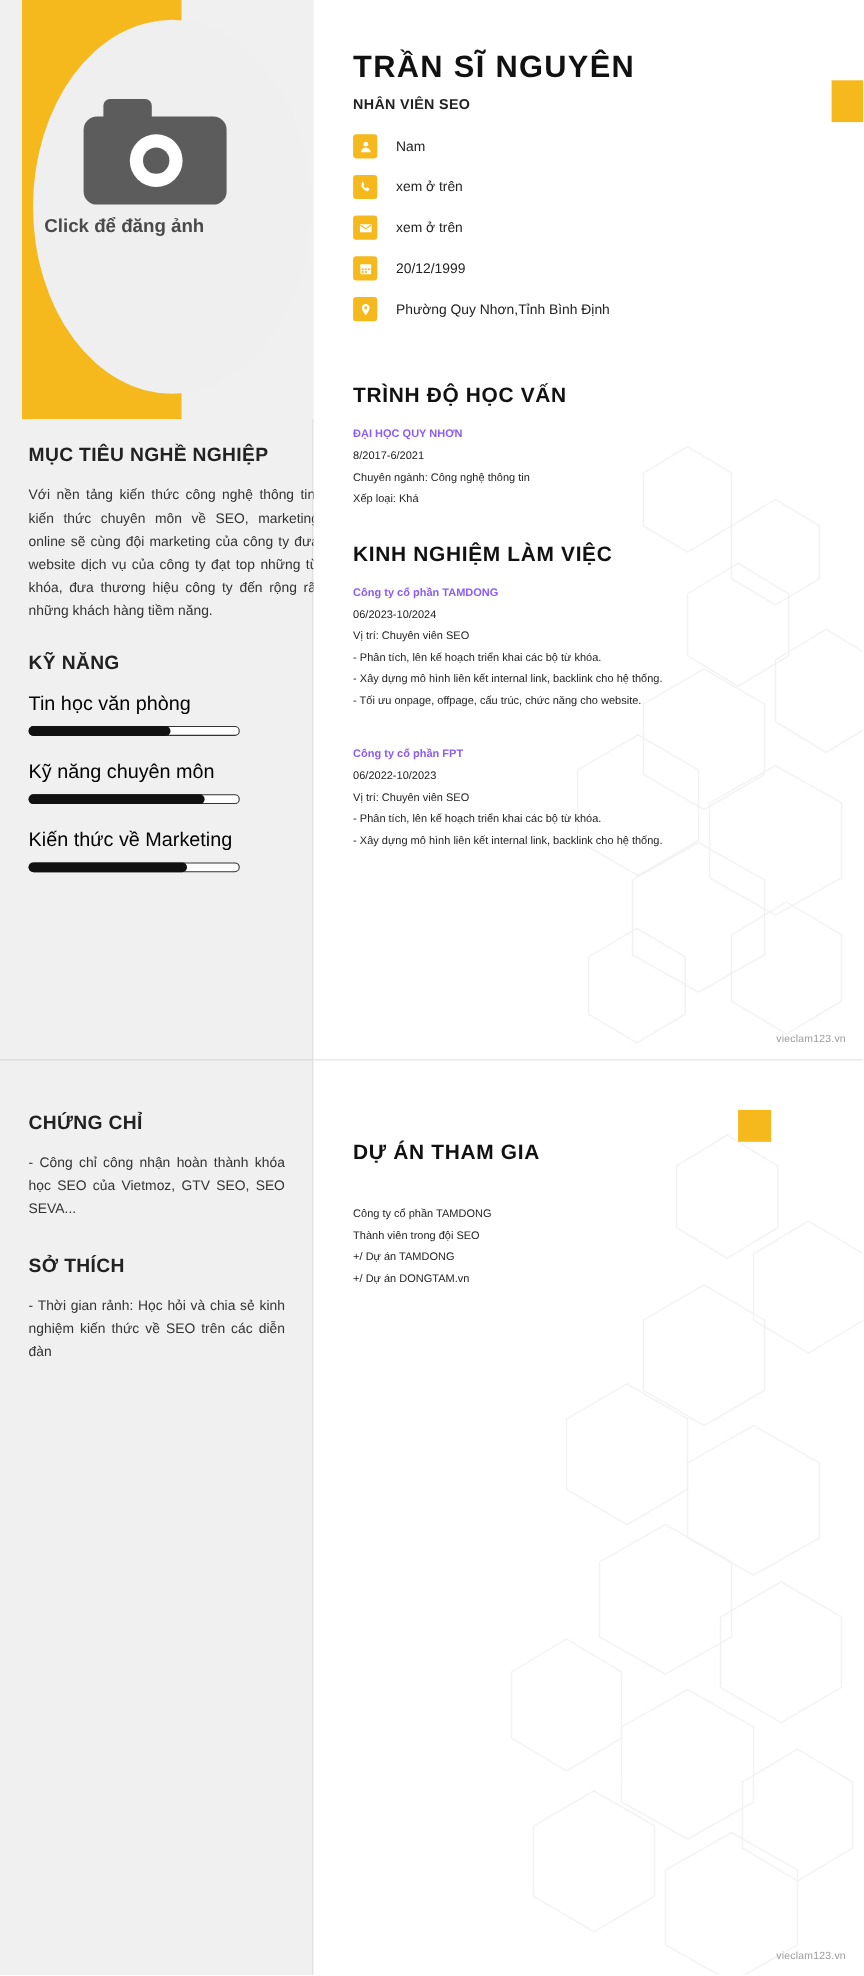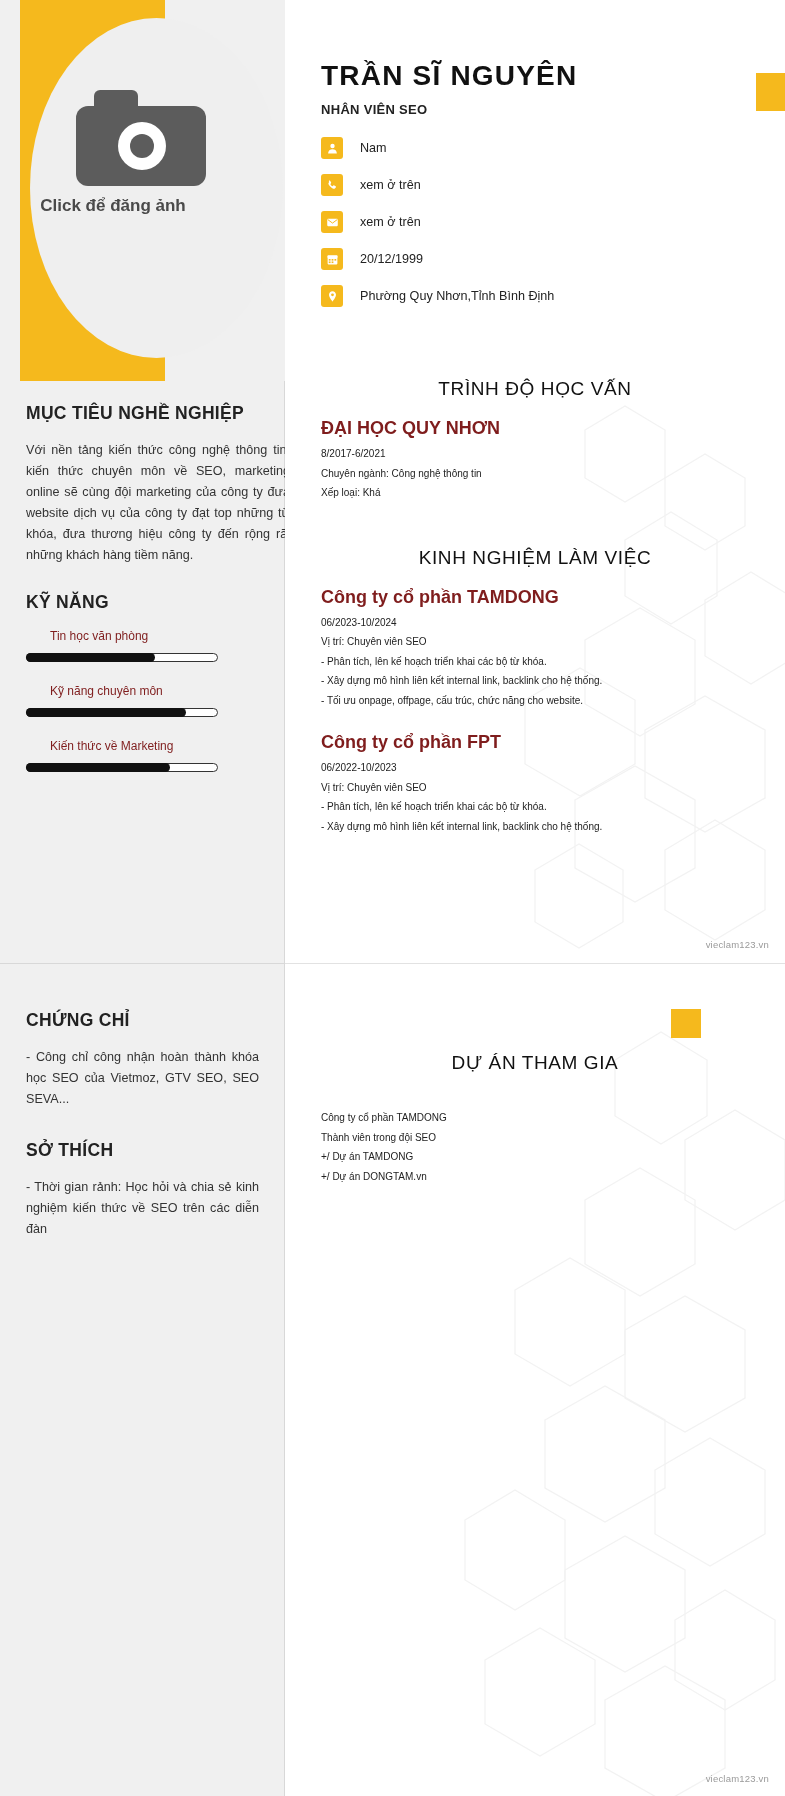--- a/index.html
+++ b/index.html
@@ -103,24 +103,23 @@
   }
   .para {
     font-size: 12.6px;
     line-height: 21px;
     color: #333;
     text-align: justify;
     margin: 0;
   }
   .skills { margin-top: 26px; }
   .skill-label {
-    font-size: 12px;
-    color: #7f1d1d;
+    font-size: 18px;
+    color: #000000;
     margin-bottom: 10px;
-    margin-left: 24px;
   }
   .bar-track {
     position: relative;
     width: 192px; height: 9px;
     border: 1px solid #333;
     border-radius: 5px;
     background: #fff;
     margin-bottom: 22px;
   }
   .bar-fill {
@@ -168,21 +167,21 @@
   .yellow-tab2 {
     position: absolute;
     right: 84px; top: 1009px;
     width: 30px; height: 29px;
     background: #f5b91d;
   }
   .right-inner {
     position: absolute;
     left: 0; top: 0;
     width: 500px;
-    padding: 60px 36px 0 36px;
+    padding: 45px 36px 0 36px;
   }
   .name {
     font-size: 28px;
     font-weight: bold;
     letter-spacing: 1.2px;
     color: #111;
     margin: 0 0 10px 0;
   }
   .job-title {
     font-size: 13px;
@@ -208,31 +207,30 @@
     justify-content: center;
   }
   .ci svg { display: block; }
   .contact-text {
     font-size: 12.6px;
     color: #222;
   }
 
   .r-sec-title {
     font-size: 19px;
-    font-weight: normal;
+    font-weight: bold;
     color: #111;
     letter-spacing: .6px;
-    margin: 14px 0 18px 0;
-    text-align: center;
+    margin: 0 0 18px 0;
   }
   .block-head {
-    font-size: 18px;
-    font-weight: bold;
-    color: #7f1d1d;
-    margin: 0 0 5px 0;
+    font-size: 10px;
+    font-weight: bold;
+    color: #8b5cf6;
+    margin: 11px 0 5px 0;
   }
   .r-line {
     font-size: 10px;
     line-height: 19.5px;
     color: #222;
     margin: 0;
     text-align: justify;
   }
   .gap-16 { height: 16px; }
   .gap-22 { height: 22px; }

